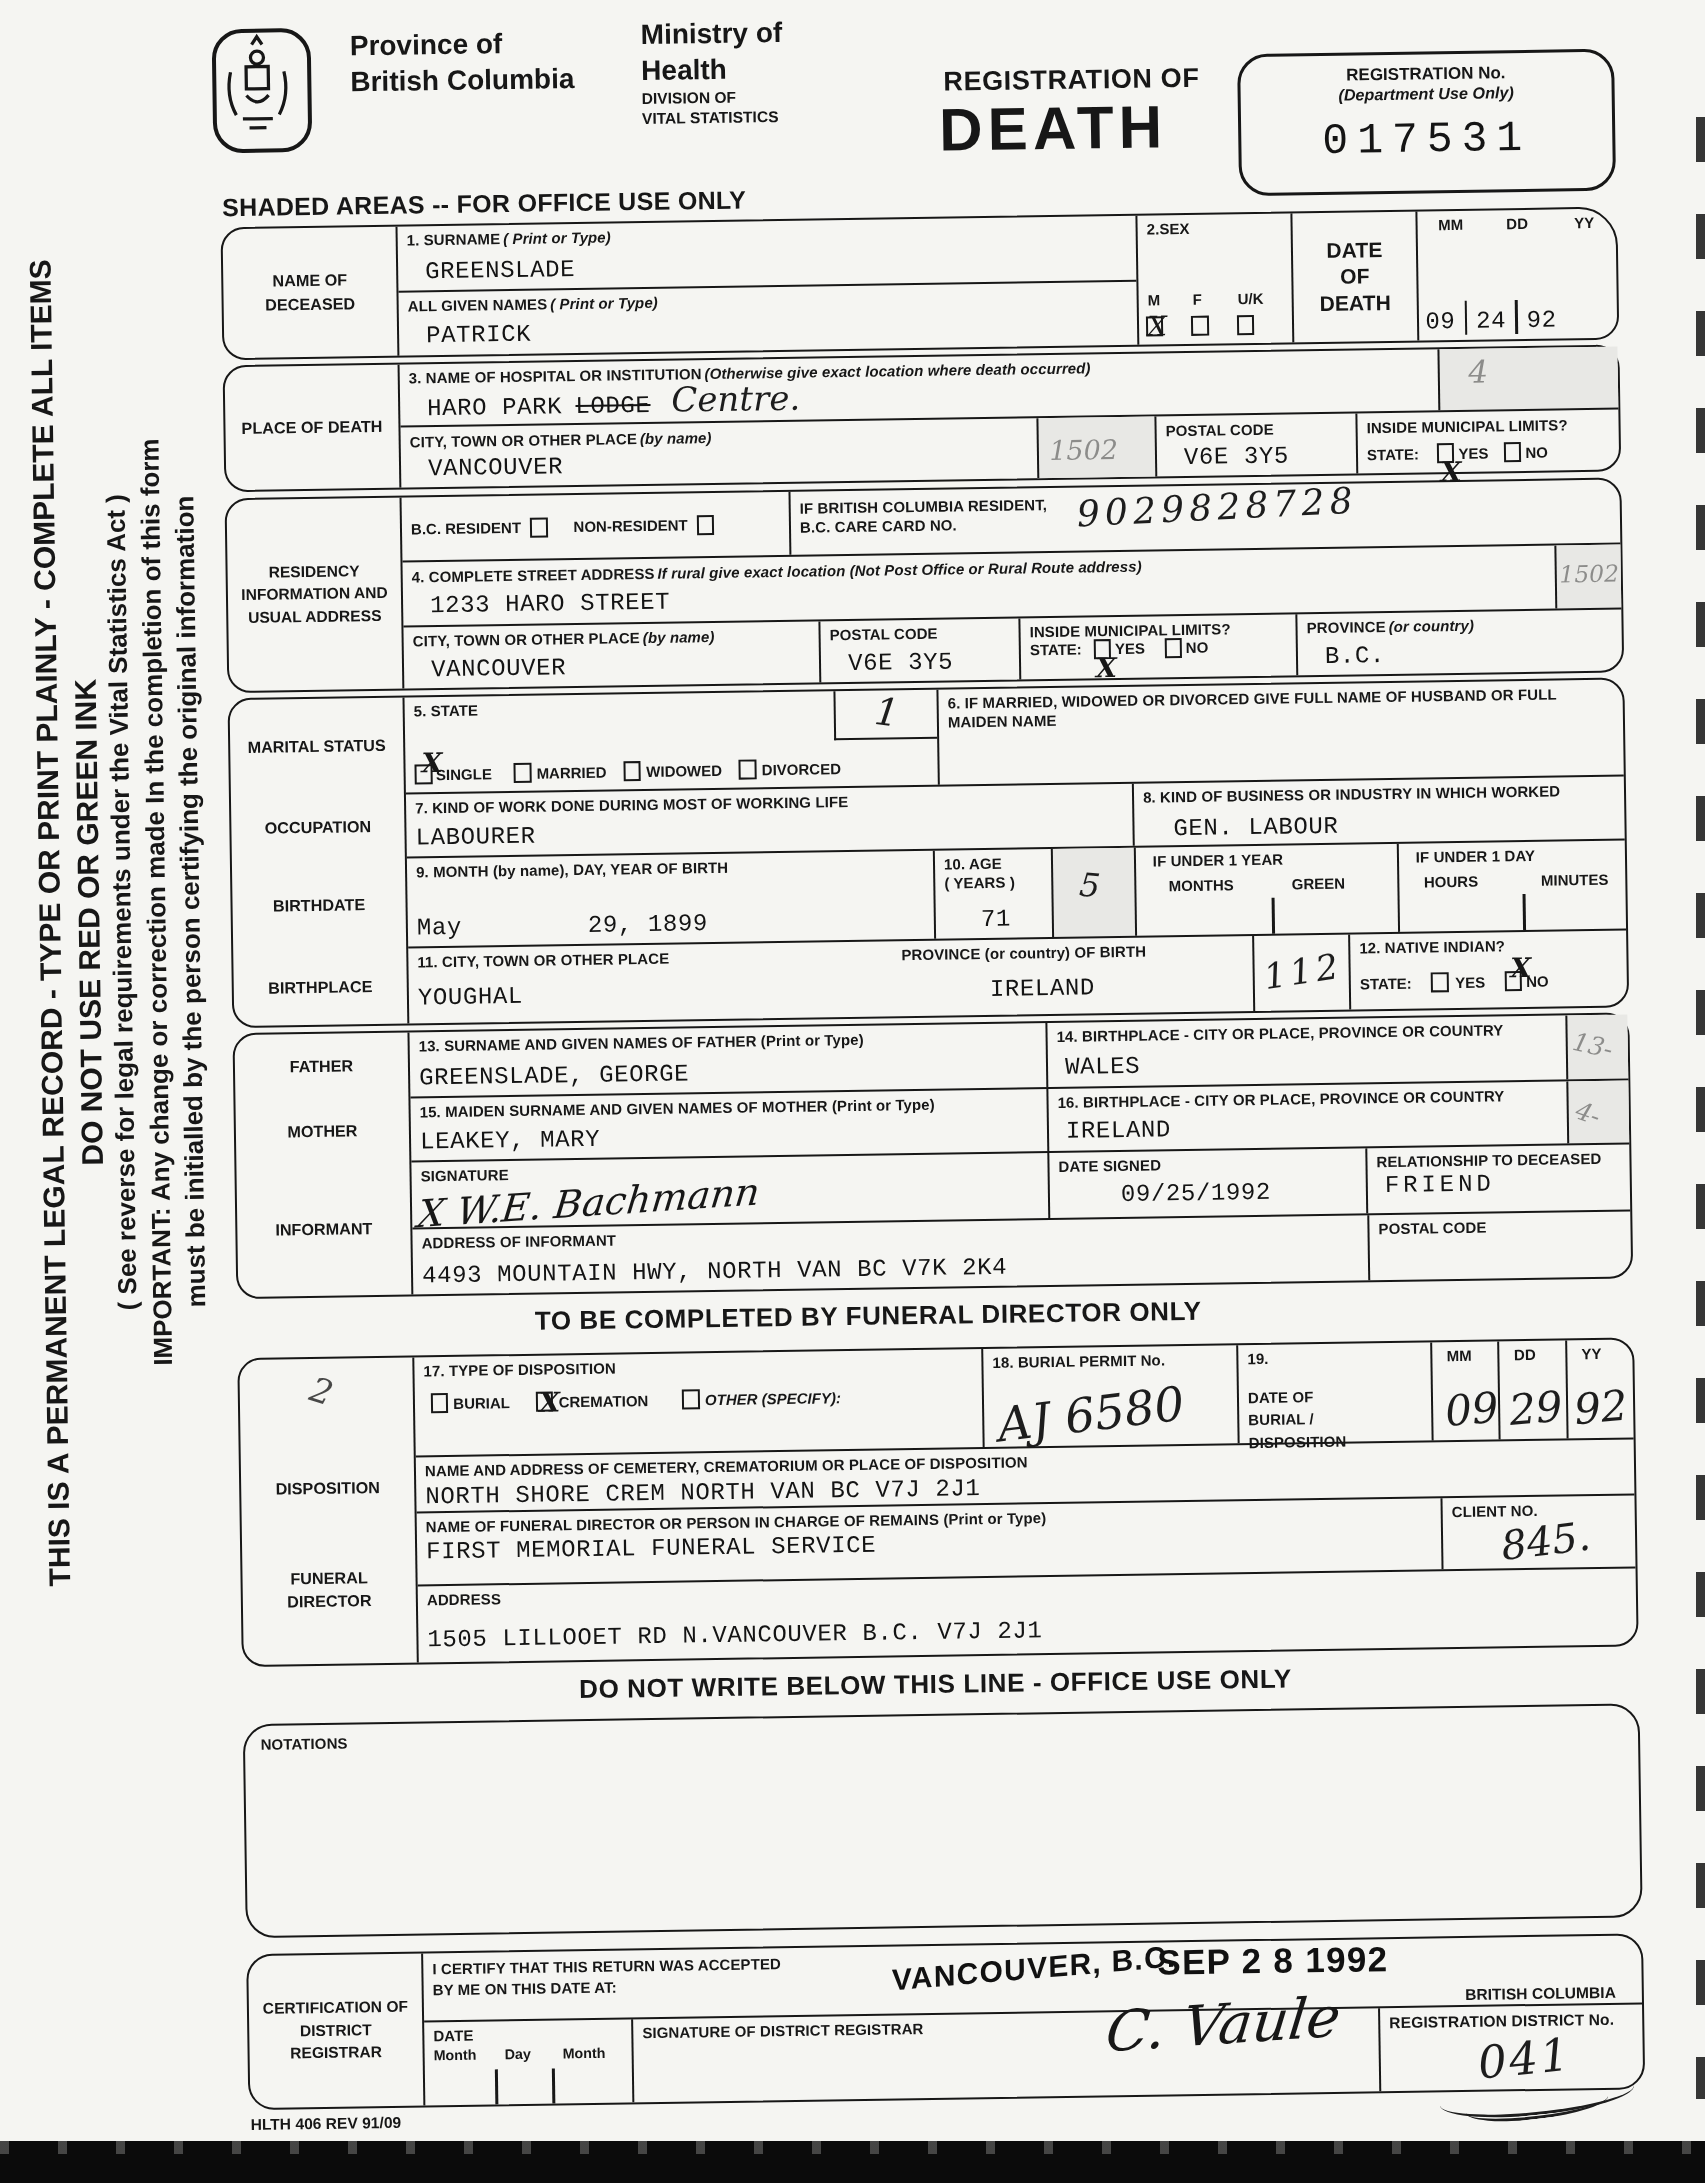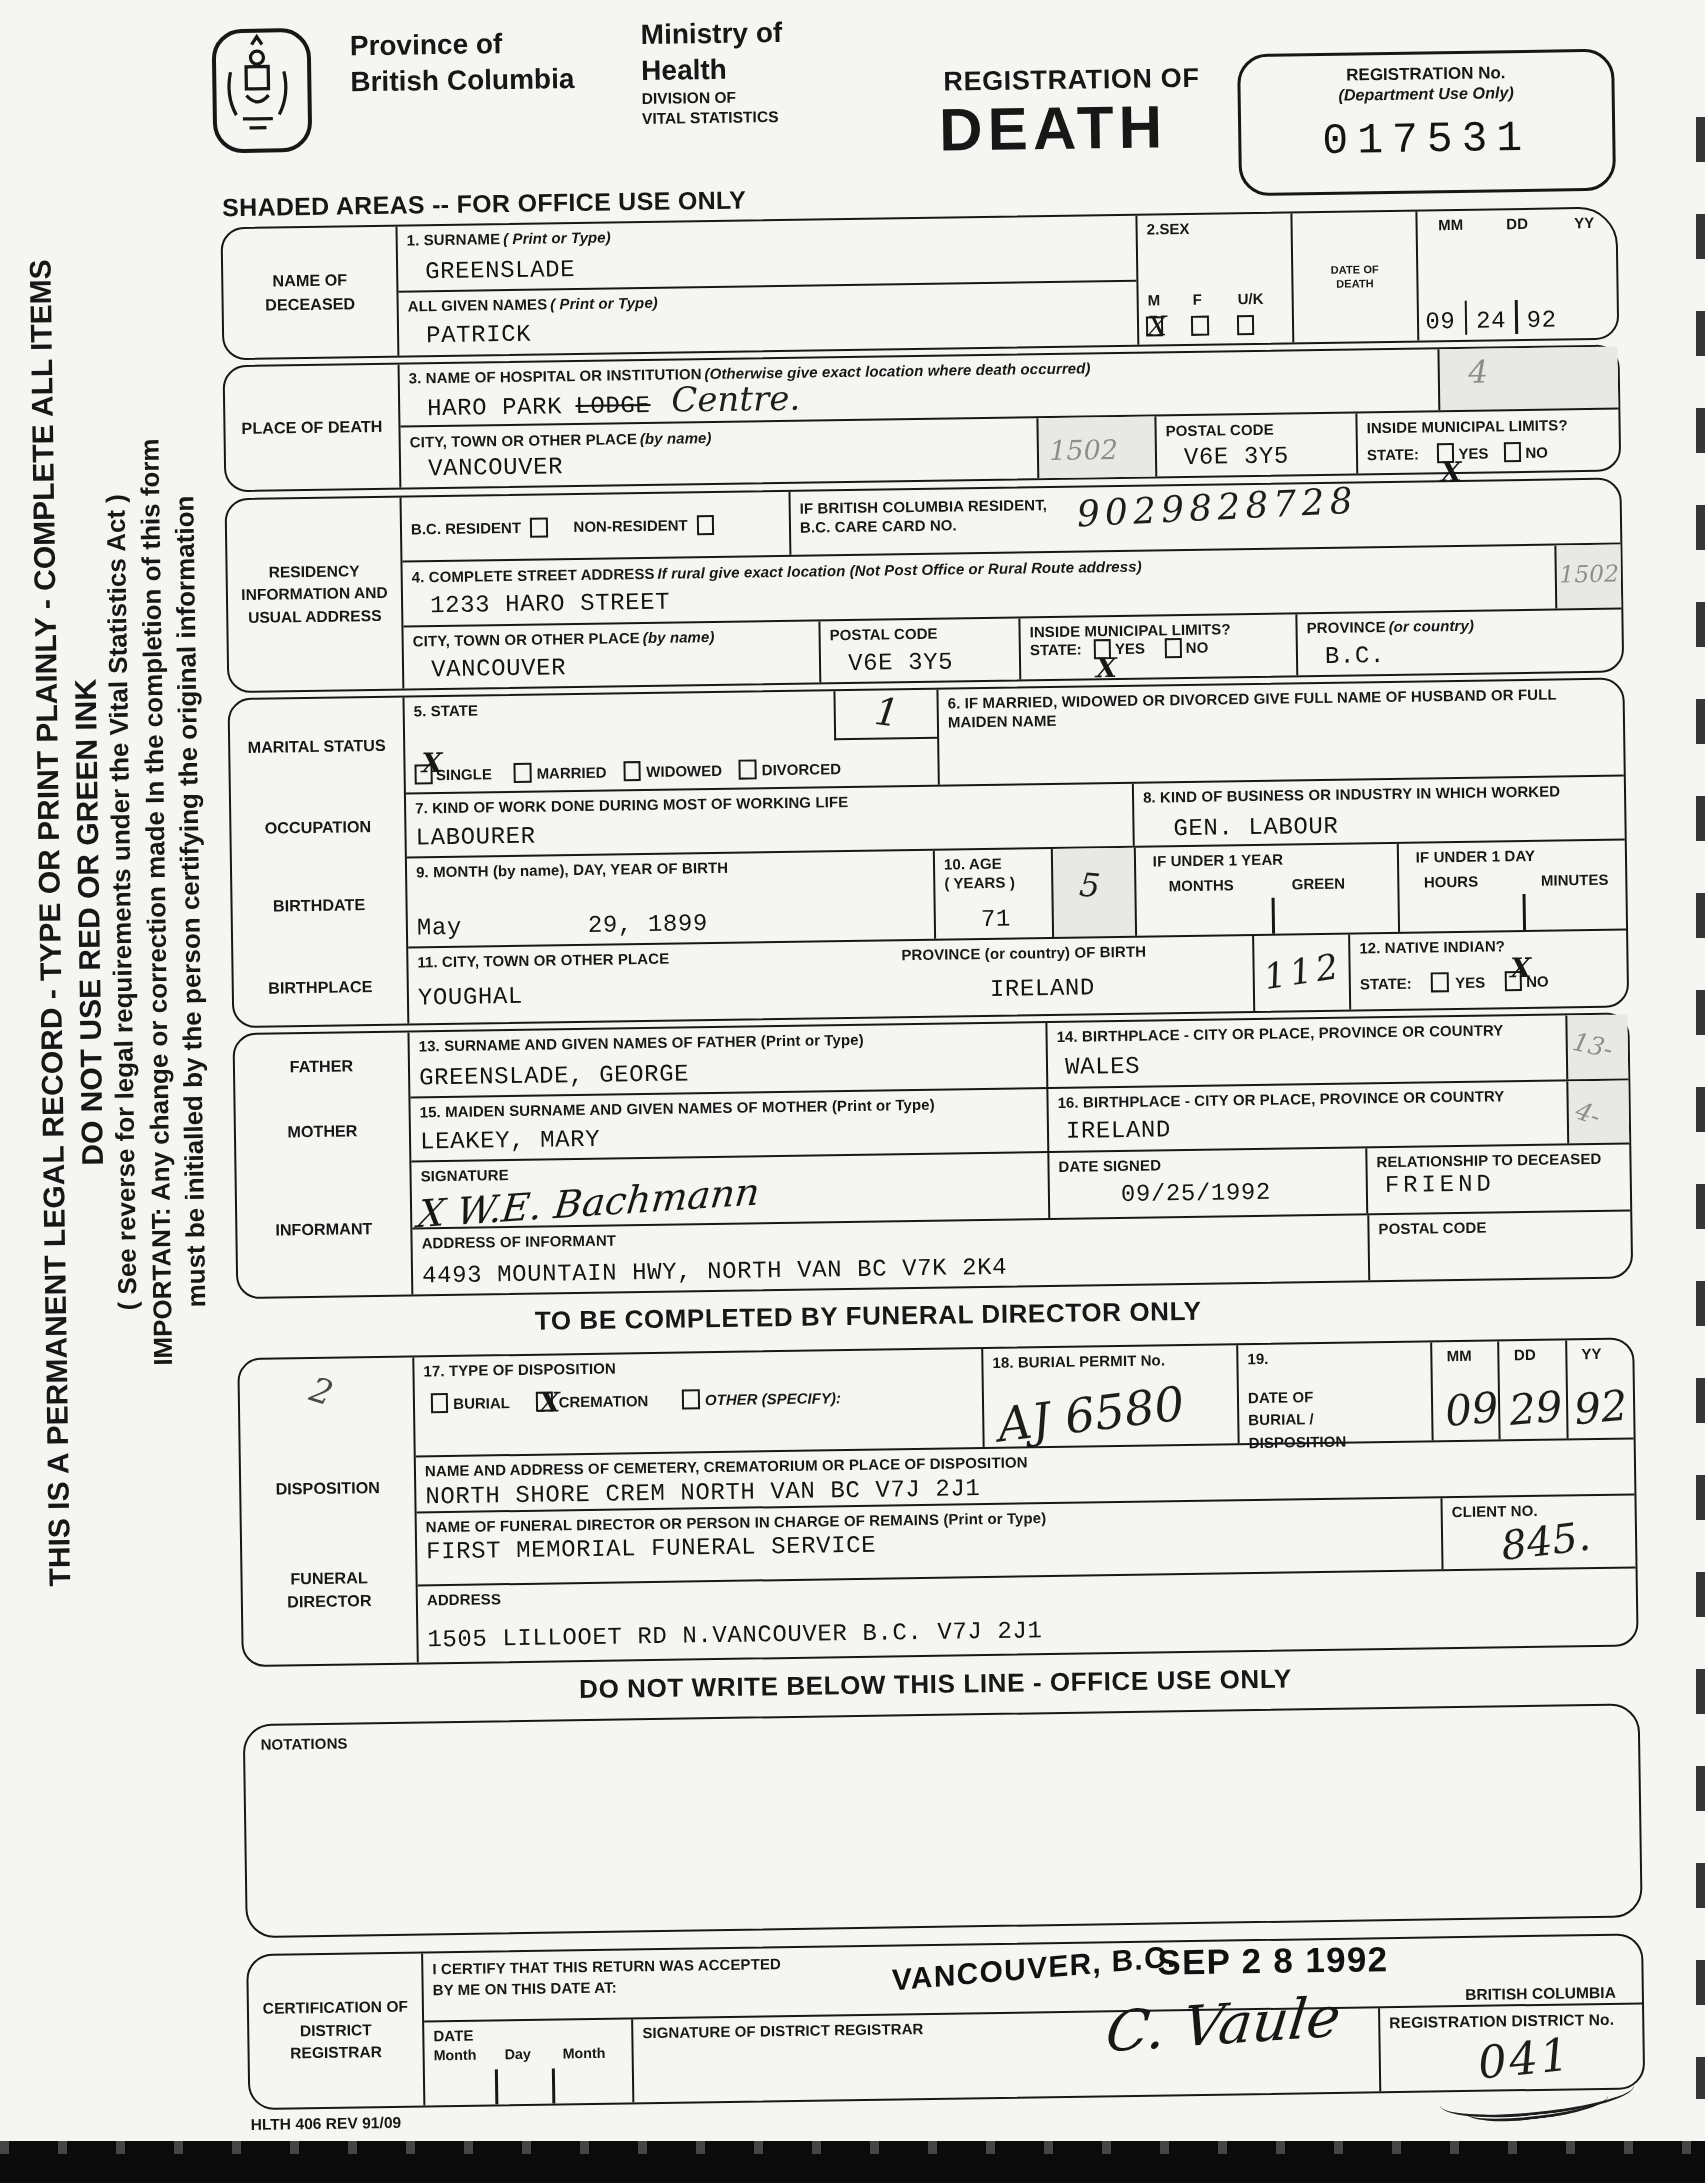--- a/index.html
+++ b/index.html
@@ -120,21 +120,21 @@
         </div>
         <div style="position:absolute;bottom:7.8px;left:6.5px;right:5.2px;display:flex;">
           <span class="cb" style="margin-right:28px;">
             <span class="cbx" style="left:0px;top:-6.5px;">X</span>
           </span>
           <span class="cb" style="margin-right:28px;"></span>
           <span class="cb"></span>
         </div>
       </div>
       <div class="c" style="width:125px;display:flex;align-items:center;justify-content:center;text-align:center;">
-        <span class="lbl" style="font-size:11px;width:78px;">DATE OF DEATH</span>
+        <span class="lbl" style="font-size:21px;width:78px;">DATE OF DEATH</span>
       </div>
       <div class="c" style="flex:1;">
         <div style="display:flex;font-size:15px;font-weight:700;padding-left:11.7px;">
           <span style="width:68px;">MM</span>
           <span style="width:68px;">DD</span>
           <span>YY</span>
         </div>
         <div style="position:absolute;bottom:5.2px;left:6.5px;display:flex;align-items:flex-end;">
           <span class="typed">09</span>
           <span class="tick" style="position:relative;height:34px;margin:0 9px;display:inline-block;"></span>

